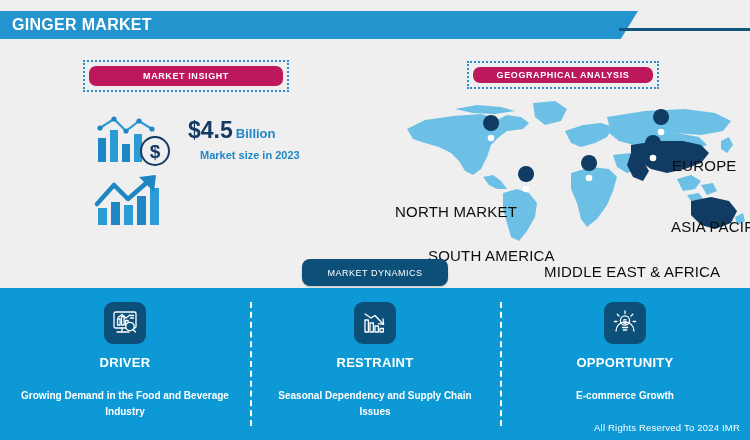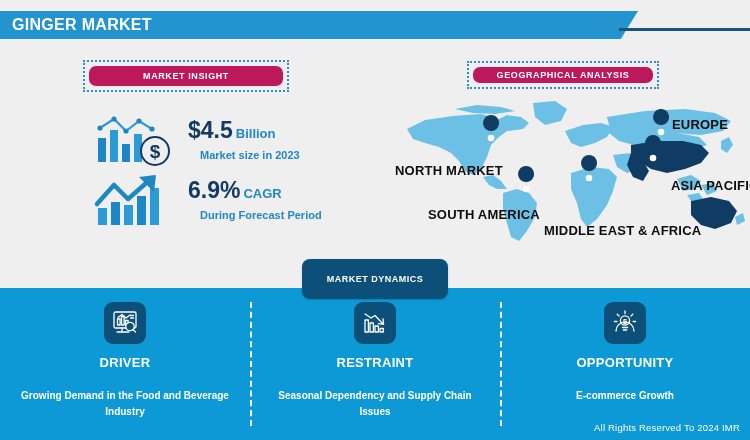--- a/index.html
+++ b/index.html
@@ -57,35 +57,35 @@
   }
   .stat-line1 .unit{color:#2188c6;font-size:13px;font-weight:bold;margin-left:3px;}
   .stat-line2{
     color:#2188c6;font-size:11px;font-weight:bold;margin-top:7px;white-space:nowrap;padding-left:12px;
   }
 
   
   #map-area{position:absolute;left:395px;top:95px;width:355px;height:155px;}
   #map-area svg{display:block;}
   .geo-label{
-    position:absolute;color:#0d0d0d;font-size:13px;font-weight:bold;
-    white-space:nowrap;letter-spacing:.2px;
+    position:absolute;color:#0d0d0d;font-size:15px;font-weight:normal;
+    white-space:nowrap;letter-spacing:.2px;margin-top:40px;
   }
   #lbl-na{left:395px;top:163px;}
   #lbl-sa{left:428px;top:207px;}
   #lbl-mea{left:544px;top:223px;}
   #lbl-eu{left:672px;top:117px;}
   #lbl-ap{left:671px;top:178px;}
 
   
   #dynamics-pill{
-    position:absolute;left:302px;top:259px;width:146px;height:40px;
+    position:absolute;left:302px;top:259px;width:146px;height:27px;
     background:#0c4f78;border-radius:8px;
     display:flex;align-items:center;justify-content:center;
-    color:#ffffff;font-size:9px;font-weight:bold;letter-spacing:.5px;
+    color:#ffffff;font-size:9px;font-weight:normal;letter-spacing:.5px;
     z-index:5;box-shadow:0 1px 2px rgba(0,0,0,.2);
   }
 
   
   #band{
     position:absolute;left:0;top:288px;width:750px;height:152px;
     background:#0d99d5;display:flex;
   }
   .panel{
     flex:1 1 0;position:relative;
@@ -163,26 +163,20 @@
       <svg width="92" height="56" viewBox="0 0 92 56">
         <rect x="6" y="36" width="9" height="17" fill="#2c9ad4"></rect>
         <rect x="19" y="30" width="9" height="23" fill="#1e86c4"></rect>
         <rect x="32" y="33" width="9" height="20" fill="#2c9ad4"></rect>
         <rect x="45" y="24" width="9" height="29" fill="#1e86c4"></rect>
         <rect x="58" y="16" width="9" height="37" fill="#2c9ad4"></rect>
 
         <path d="M5,32 L22,13 L36,27 L60,6" fill="none" stroke="#1e86c4" stroke-width="4.5" stroke-linejoin="round" stroke-linecap="round"></path>
         <path d="M47,5 L64,3 L62,20 Z" fill="#1e86c4"></path>
       </svg>
-    </div>
-    <div class="stat-text">
-      <div class="stat-line1">
-        <span>6.9%</span><span class="unit">CAGR</span>
-      </div>
-      <div class="stat-line2">During Forecast Period</div>
     </div>
   </div>
 
   <div class="dotframe" id="geo-frame">
     <div class="pill">GEOGRAPHICAL ANALYSIS</div>
   </div>
 
   <div id="map-area">
     <svg width="355" height="155" viewBox="0 0 355 155">
       <g fill="#6cc0e5">

